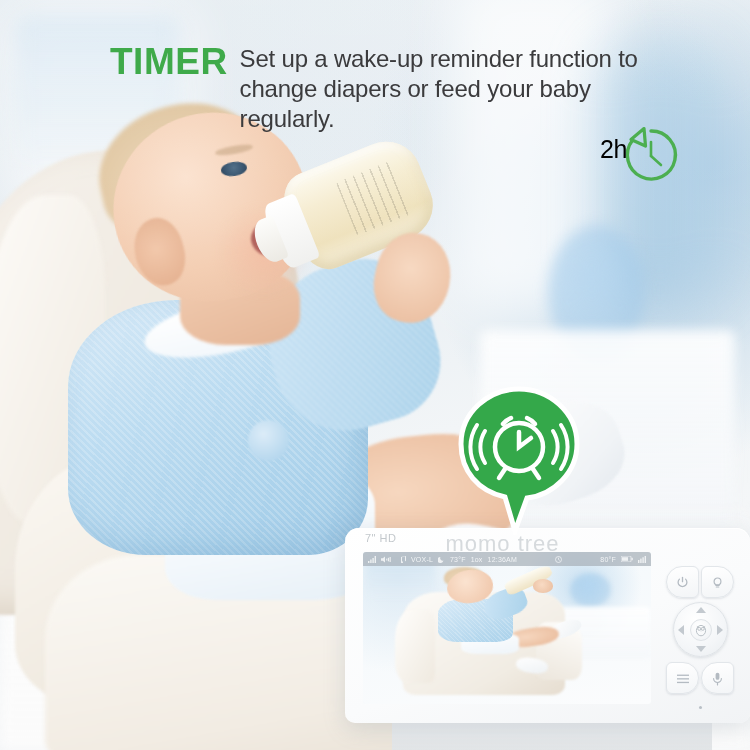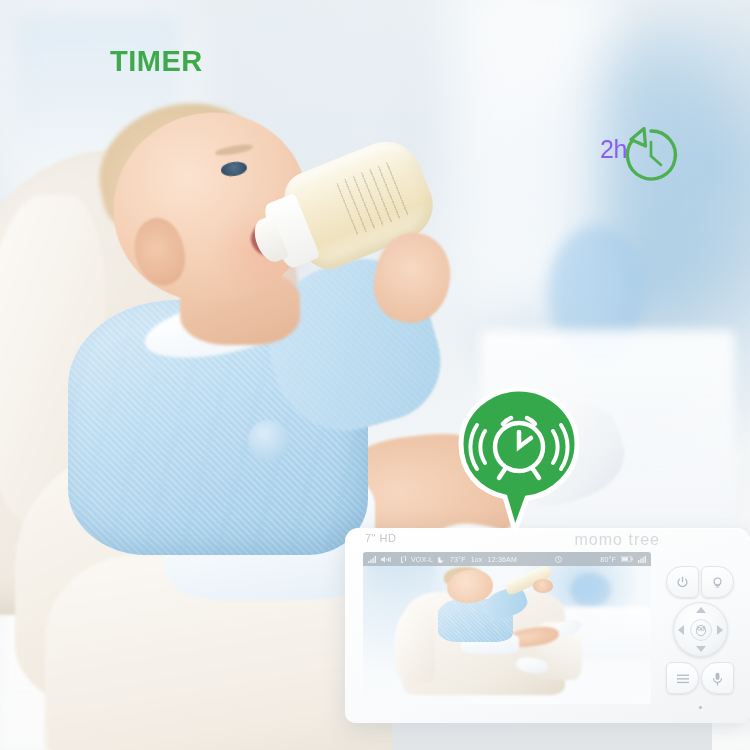--- a/index.html
+++ b/index.html
@@ -212,35 +212,35 @@
     pointer-events:none;
   }
 
   
   .headline {
     position:absolute; left:110px; top:44px; width:560px;
     z-index:20;
   }
   .headline-row { display:flex; align-items:flex-start; gap:12px; }
   .kicker {
-    font-size:29px; font-weight:bold; letter-spacing:.5px;
+    font-size:37px; font-weight:bold; letter-spacing:.5px;
     line-height:35px; white-space:nowrap;
   }
   .lede {
     font-size:24px; line-height:30px; color:#3b3b3d;
     letter-spacing:-.2px;
   }
 
   
   .timer-badges { position:absolute; left:586px; top:124px; z-index:20; }
   .timer-badge { position:relative; width:96px; height:62px; margin-bottom:26px; }
   .timer-badge svg { position:absolute; right:0; top:0; }
   .timer-label {
     position:absolute; left:14px; top:11px;
-    font-size:25px; color:#8b5cf6; letter-spacing:-.5px;
+    font-size:25px; color:#000000; letter-spacing:-.5px;
   }
 
   
   .alarm-bubble {
     position:absolute; left:455px; top:385px; width:128px; height:150px; z-index:30;
   }
 
   
   .device {
     position:absolute; left:345px; top:528px; width:405px; height:195px;
@@ -251,21 +251,21 @@
   }
   .device-top {
     position:absolute; left:0; right:0; top:0; height:24px;
   }
   .device-size {
     position:absolute; left:20px; top:4px;
     font-size:11px; color:#c3c8cc; letter-spacing:.5px;
   }
   .device-brand {
     position:absolute; left:0; right:0; top:3px;
-    text-align:right; font-size:16px; color:#d6dadd; letter-spacing:1px;
+    text-align:center; font-size:22px; color:#d6dadd; letter-spacing:1px;
     padding-right:90px;
   }
   .screen {
     position:absolute; left:18px; top:24px; width:288px; height:152px;
     border-radius:3px; overflow:hidden; background:#f4f8fb;
   }
   .screen-photo { position:absolute; inset:0; overflow:hidden; }
   
   .m-bg {
     position:absolute; inset:0;
@@ -461,20 +461,21 @@
     <div class="bottle-neck"></div>
     <div class="bottle-nipple"></div>
   </div>
   <div class="baby-hand"></div>
   <div class="overall-soft"></div>
 </div>
 
 <div class="headline">
   <div class="headline-row">
     <div class="kicker" style="color:#3faa4a">TIMER</div>
+    <div class="lede">Set up a wake-up reminder function to change diapers or feed your baby regularly.</div>
   </div>
 </div>
 
 <div class="timer-badges">
 
   <div class="timer-badge">
     <svg width="62" height="62" viewBox="0 0 62 62">
       <path d="M31 7 A24 24 0 1 1 12.5 16.2" fill="none" stroke="#4caf50" stroke-width="3.4" stroke-linecap="round"></path>
       <path d="M24 4.5 L11 15.5 L25.5 22 Z" fill="none" stroke="#4caf50" stroke-width="3.2" stroke-linejoin="round"></path>
       <line x1="31" y1="18" x2="31" y2="32" stroke="#4caf50" stroke-width="2.6" stroke-linecap="round"></line>

